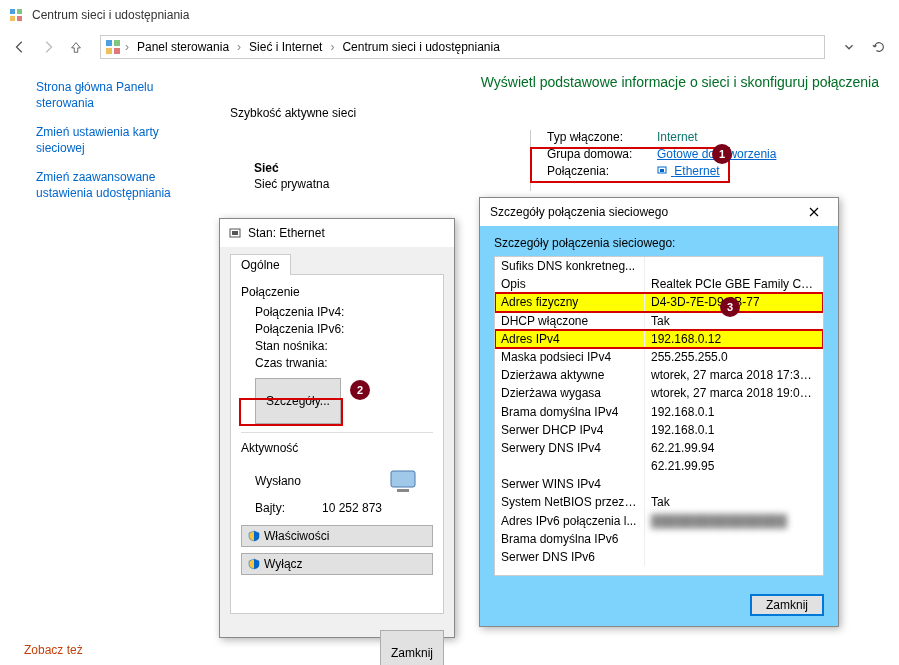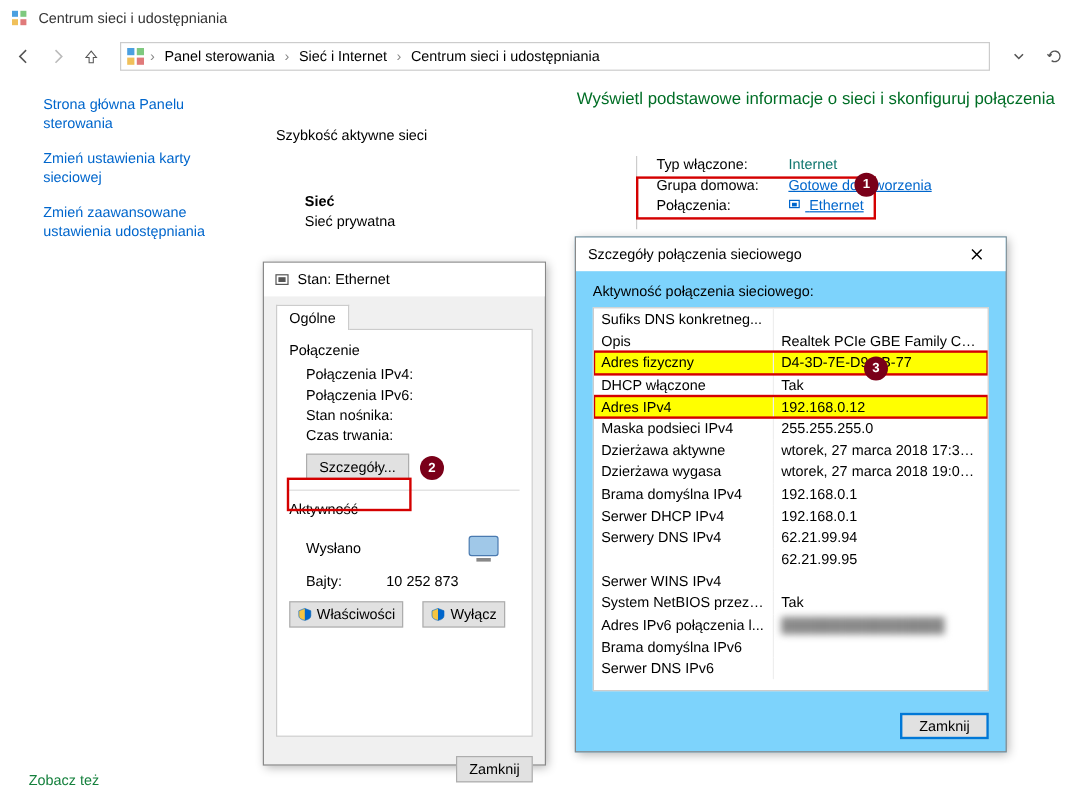--- a/index.html
+++ b/index.html
@@ -17,21 +17,21 @@
 .breadcrumb { flex: 1; height: 24px; border: 1px solid #ccc; display: flex; align-items: center; padding: 0 4px; gap: 2px; font-size: 12px; margin: 0 8px; }
 .breadcrumb .sep { color: #888; padding: 0 2px; }
 .breadcrumb a { color: #000; text-decoration: none; padding: 2px 4px; cursor: pointer; }
 .crumb-icon { width: 16px; height: 16px; display: inline-flex; align-items: center; justify-content: center; }
 .nav-right { display: flex; gap: 6px; }
 
 
 .main { display: flex; height: calc(100% - 64px); }
 .sidebar { width: 210px; padding: 16px 10px 10px 36px; }
 .sidebar a { color: #0066cc; text-decoration: none; display: block; margin-bottom: 14px; font-size: 12px; line-height: 1.3; }
-.sidebar-footer { color: #15803d; position: absolute; bottom: 8px; left: 24px; font-size: 12px; }
+.sidebar-footer { color: #c2410c; position: absolute; bottom: 8px; left: 24px; font-size: 12px; }
 
 .content { flex: 1; padding: 10px 20px; }
 .content h1 { color: #006e26; font-weight: normal; font-size: 14px; margin: 0 0 16px 0; text-align: right; }
 .content-sub { font-size: 12px; margin-bottom: 10px; }
 
 .network-row { display: flex; margin-top: 10px; }
 .network-left { padding-left: 24px; width: 300px; }
 .network-left .net-name { font-weight: bold; font-size: 12px; margin-top: 31px; }
 .network-left .net-type { font-size: 12px; margin-top: 2px; }
 .network-right { border-left: 1px solid #ccc; padding-left: 16px; }
@@ -46,28 +46,28 @@
 
 
 .dialog1 { position: absolute; left: 219px; top: 218px; width: 236px; height: 420px; background: #f0f0f0; border: 1px solid #888; box-shadow: 2px 2px 8px rgba(0,0,0,0.3); z-index: 50; }
 .dlg-title { height: 28px; display: flex; align-items: center; padding: 0 8px; background: #fff; font-size: 12px; }
 .dlg-title .icon { width: 14px; height: 14px; margin-right: 6px; }
 .dlg-body { padding: 6px 10px 10px 10px; }
 .tab { display: inline-block; background: #fff; border: 1px solid #ccc; border-bottom: none; padding: 3px 10px; font-size: 12px; position: relative; top: 1px; }
 .tab-panel { background: #fff; border: 1px solid #ccc; padding: 10px; height: 340px; font-size: 12px; }
 .section-label { font-size: 12px; margin-bottom: 6px; }
 .dlg-row { display: flex; justify-content: space-between; font-size: 12px; margin: 3px 0 3px 14px; }
-.dlg-btn { background: #e1e1e1; border: 1px solid #adadad; padding: 3px 10px; font-size: 12px; cursor: pointer; }
+.dlg-btn { background: #e1e1e1; border: 1px solid #adadad; padding: 15px 10px; font-size: 12px; cursor: pointer; }
 .dlg-btn.icon-btn { padding: 3px 6px; display: inline-flex; align-items: center; gap: 4px; }
 .shield { width: 12px; height: 12px; }
 .divider { border: none; border-top: 1px solid #ddd; margin: 8px 0; }
 .activity { margin-top: 10px; }
 .activity-row { display: flex; justify-content: space-between; align-items: center; font-size: 12px; margin: 4px 14px; }
 .comp-icon { width: 32px; height: 32px; }
-.btn-row { display: flex; gap: 16px; margin-top: 10px; }
+.btn-row { display: flex; gap: 6px; margin-top: 10px; flex-direction: column; }
 .dlg-footer { text-align: right; padding: 6px 10px; }
 
 
 .dialog2 { position: absolute; left: 447px; top: 197px; width: 360px; height: 430px; background: #7dd3fc; border: 1px solid #888; box-shadow: 2px 2px 8px rgba(0,0,0,0.3); z-index: 100; margin-left: 32px; }
 .dlg2-title { height: 28px; display: flex; align-items: center; justify-content: space-between; padding: 0 4px 0 10px; background: #fff; font-size: 12px; }
 .close-x { width: 40px; height: 24px; display: flex; align-items: center; justify-content: center; cursor: pointer; }
 .dlg2-body { padding: 10px 14px; }
 .detail-table { border: 1px solid #ccc; background: #fff; width: 100%; height: 320px; overflow: hidden; }
 .detail-table .header-row { display: flex; font-size: 12px; border-bottom: 1px solid #eee; }
 .detail-table .header-row div { padding: 3px 6px; }
@@ -258,21 +258,21 @@
 <div class="dialog2">
   <div class="dlg2-title">
     <span>Szczegóły połączenia sieciowego</span>
     <div class="close-x">
       <svg width="12" height="12" viewBox="0 0 12 12">
           <path d="M2 2 L10 10 M10 2 L2 10" stroke="currentColor" stroke-width="1.2"></path>
         </svg>
     </div>
   </div>
   <div class="dlg2-body">
-    <div style="font-size:12px; margin-bottom:6px;">Aktywność połączenia sieciowego:</div>
+    <div style="font-size:12px; margin-bottom:6px;">Szczegóły połączenia sieciowego:</div>
     <div class="detail-table">
       <div id="detail-rows">
           <div class="data-row">
             <div class="col1">Sufiks DNS konkretneg...</div>
             <div class="col2"></div>
           </div>
           <div class="data-row">
             <div class="col1">Opis</div>
             <div class="col2">Realtek PCIe GBE Family Controller</div>
           </div>

